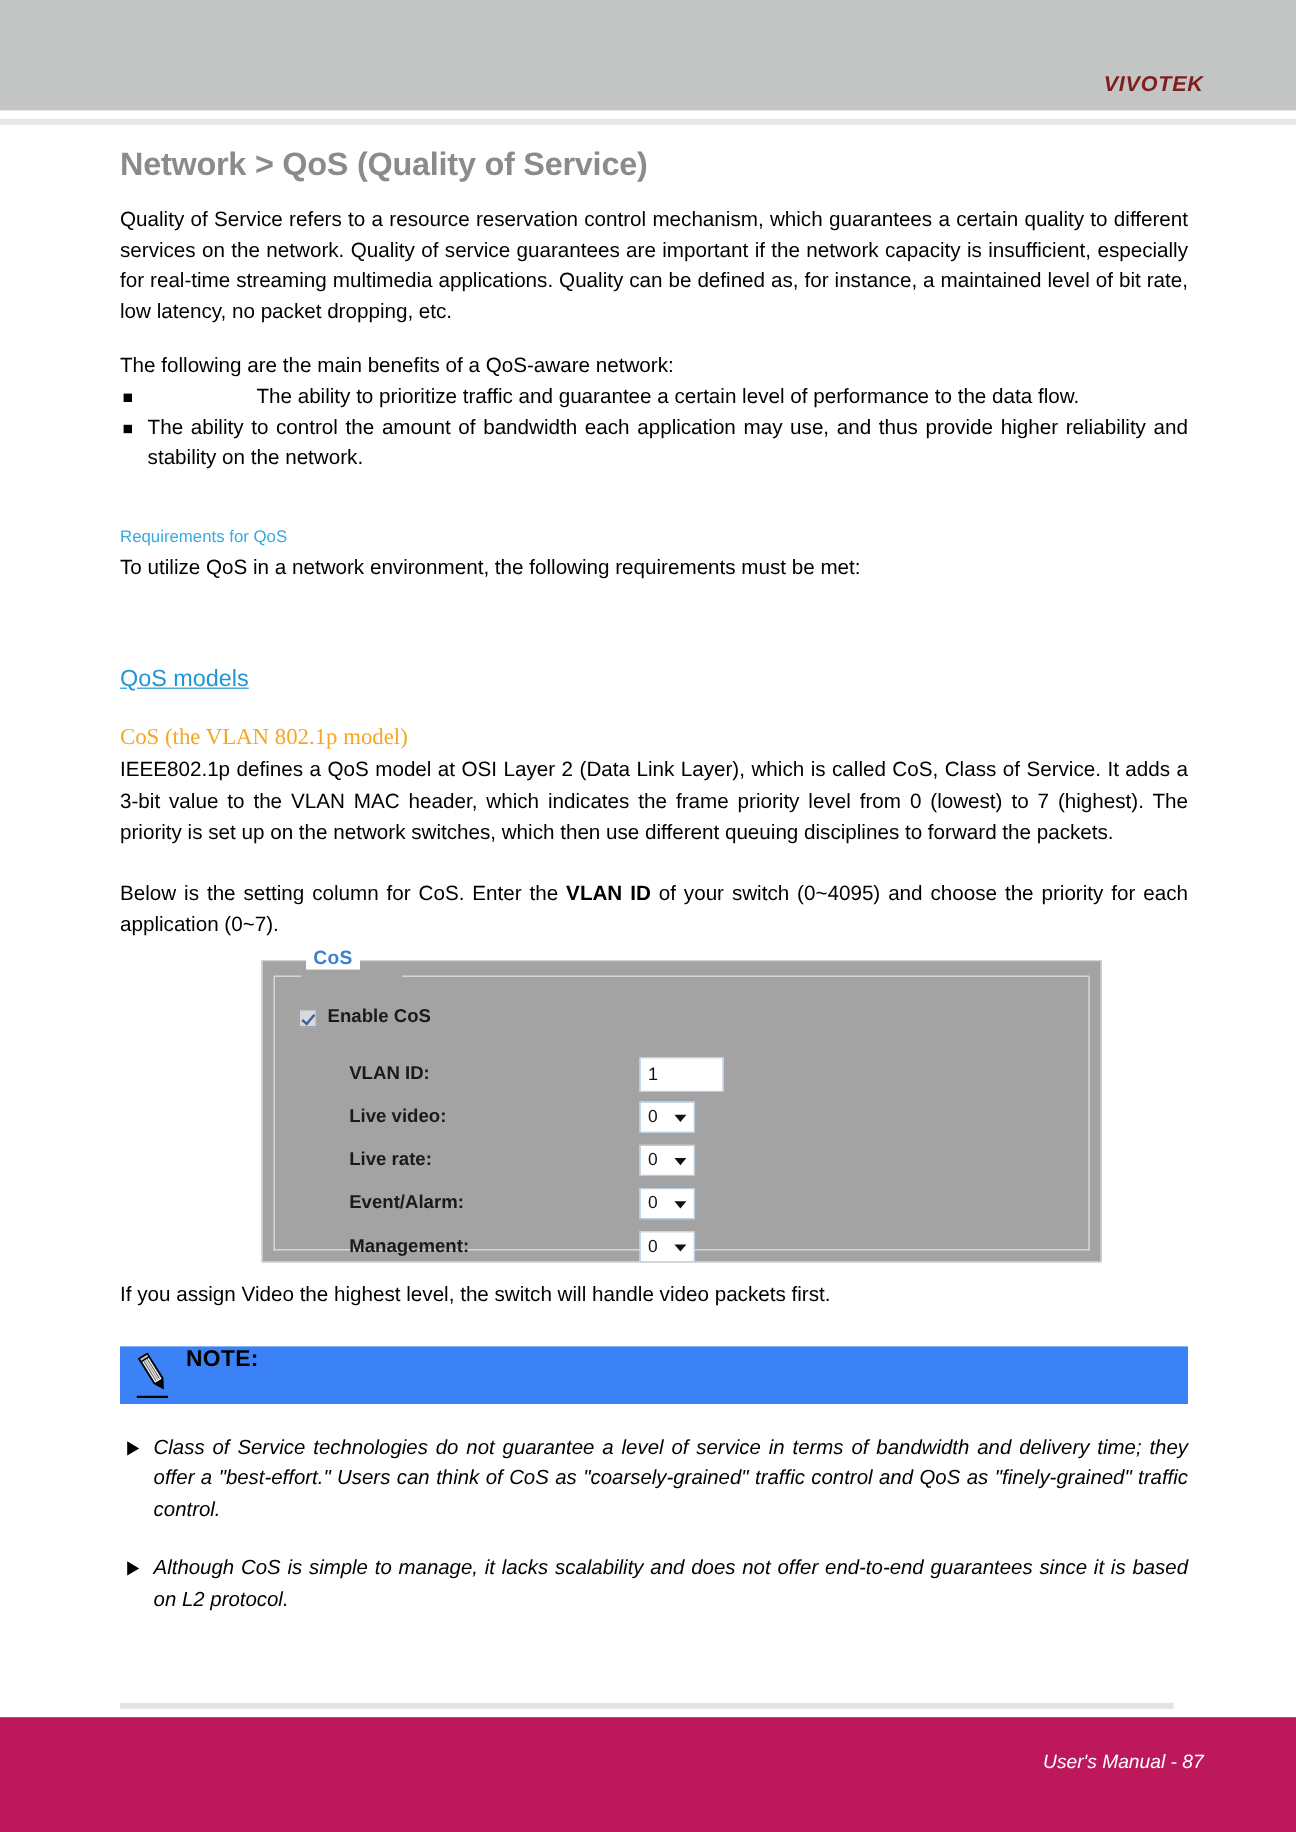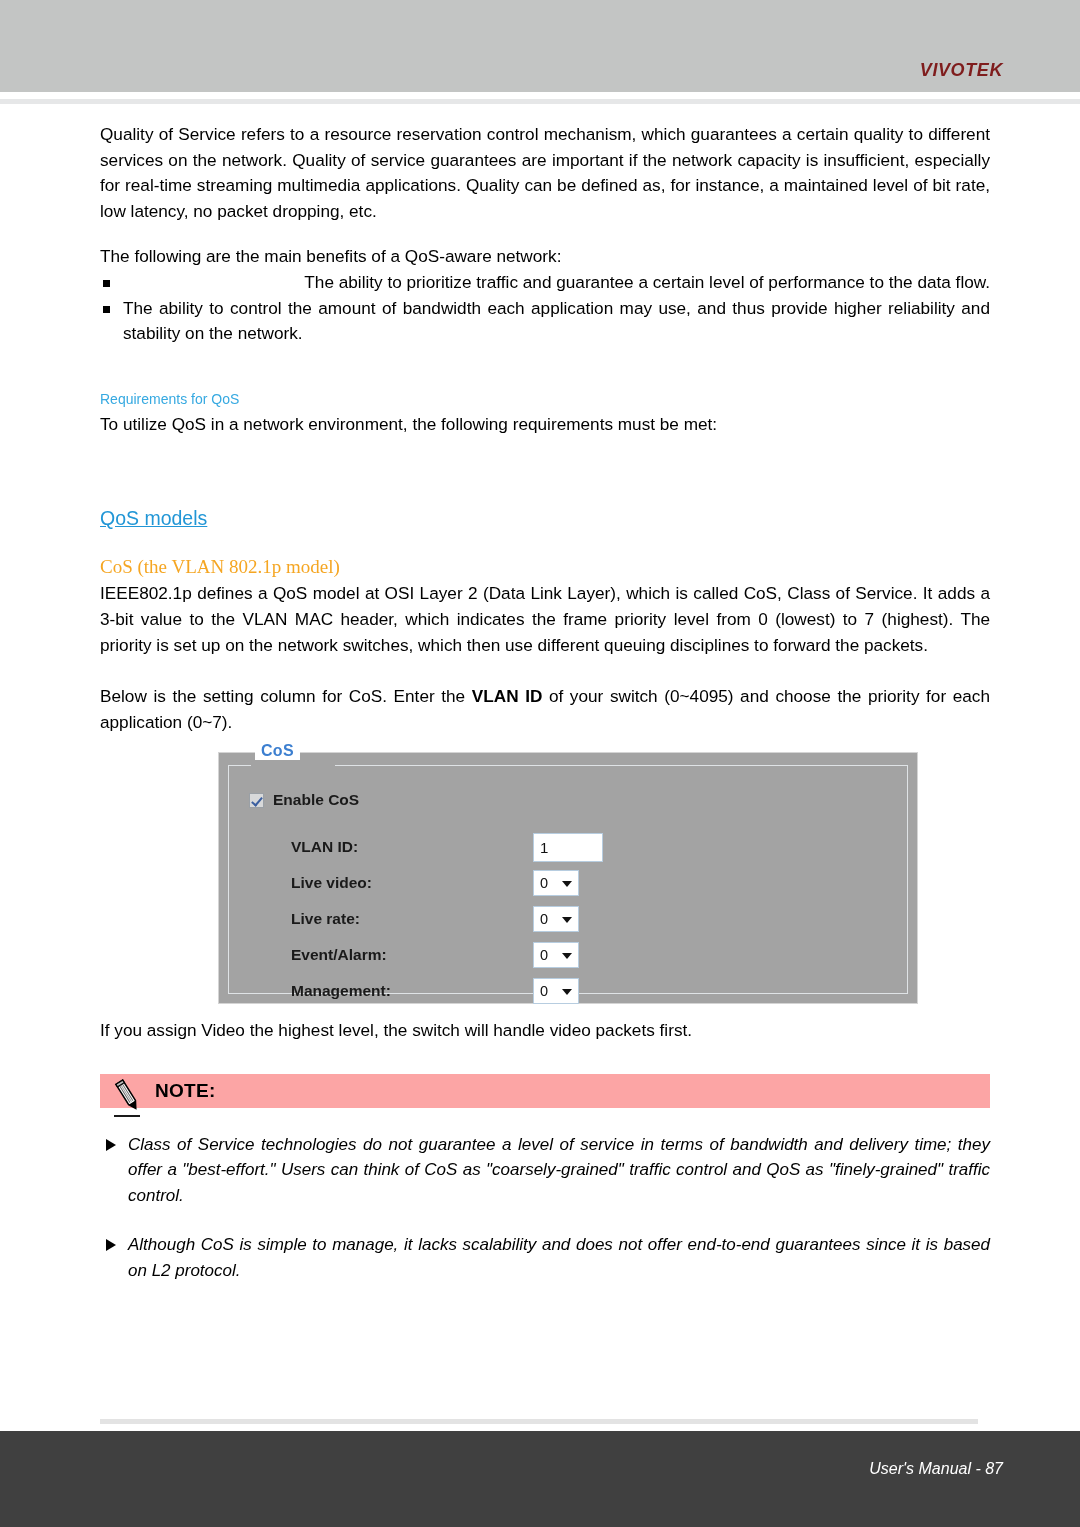--- a/index.html
+++ b/index.html
@@ -76,21 +76,21 @@
     padding: 0;
   }
   ul.sq-list li {
     position: relative;
     font-size: 17.2px;
     line-height: 25.6px;
     padding-left: 23px;
     text-align: justify;
     margin: 0;
   }
-  ul.sq-list li.nojust { text-align: right; }
+  ul.sq-list li.nojust { text-align: center; }
   ul.sq-list li .sqb {
     position: absolute;
     left: 3px;
     top: 10px;
     width: 7px;
     height: 7px;
     background: #000000;
   }
 
   h2.sub-blue {
@@ -238,24 +238,23 @@
     margin-top: -2px;
     width: 0; height: 0;
     border-left: 5px solid transparent;
     border-right: 5px solid transparent;
     border-top: 6px solid #111111;
   }
 
   
   .note-wrap { position: relative; margin-top: 30px; }
   .note-banner {
-    background: #fca5a5;
-    height: 34px;
+    background: #3b82f6;
+    height: 48px;
     display: flex;
-    align-items: center;
     padding-left: 55px;
   }
   .note-title {
     font-size: 19px;
     font-weight: bold;
     color: #000000;
     letter-spacing: 0.3px;
   }
   .pencil-icon {
     position: absolute;
@@ -297,40 +296,41 @@
     width: 878px;
     height: 5px;
     background: #e3e3e3;
   }
   .footer-bar {
     position: absolute;
     left: 0;
     bottom: 0;
     width: 1080px;
     height: 96px;
-    background: #404040;
+    background: #be185d;
   }
   .footer-text {
     position: absolute;
     right: 77px;
     top: 29px;
     font-size: 16px;
     font-style: italic;
     color: #ffffff;
   }
 </style>
 </head>
 <body>
 
 <div class="header-bar"></div>
 <div class="brand">VIVOTEK</div>
 <div class="header-rule"></div>
 
 <div class="page">
 
+  <h1 class="page-title">Network &gt; QoS (Quality of Service)</h1>
 
   <p class="body">Quality of Service refers to a resource reservation control mechanism, which guarantees a certain quality to different services on the network. Quality of service guarantees are important if the network capacity is insufficient, especially for real-time streaming multimedia applications. Quality can be defined as, for instance, a maintained level of bit rate, low latency, no packet dropping, etc.</p>
 
   <div class="spacer-20"></div>
 
   <p class="body noj">The following are the main benefits of a QoS-aware network:</p>
 
   <ul class="sq-list">
     <li class="nojust">
       <span class="sqb"></span>

